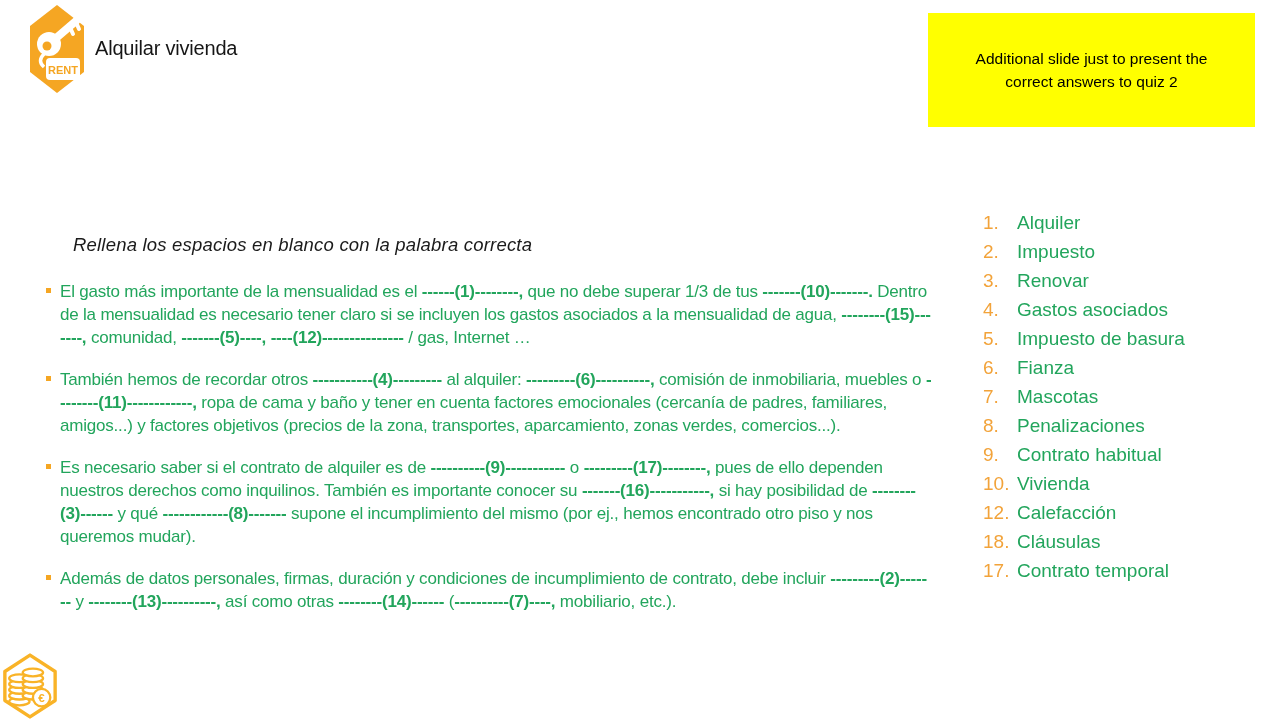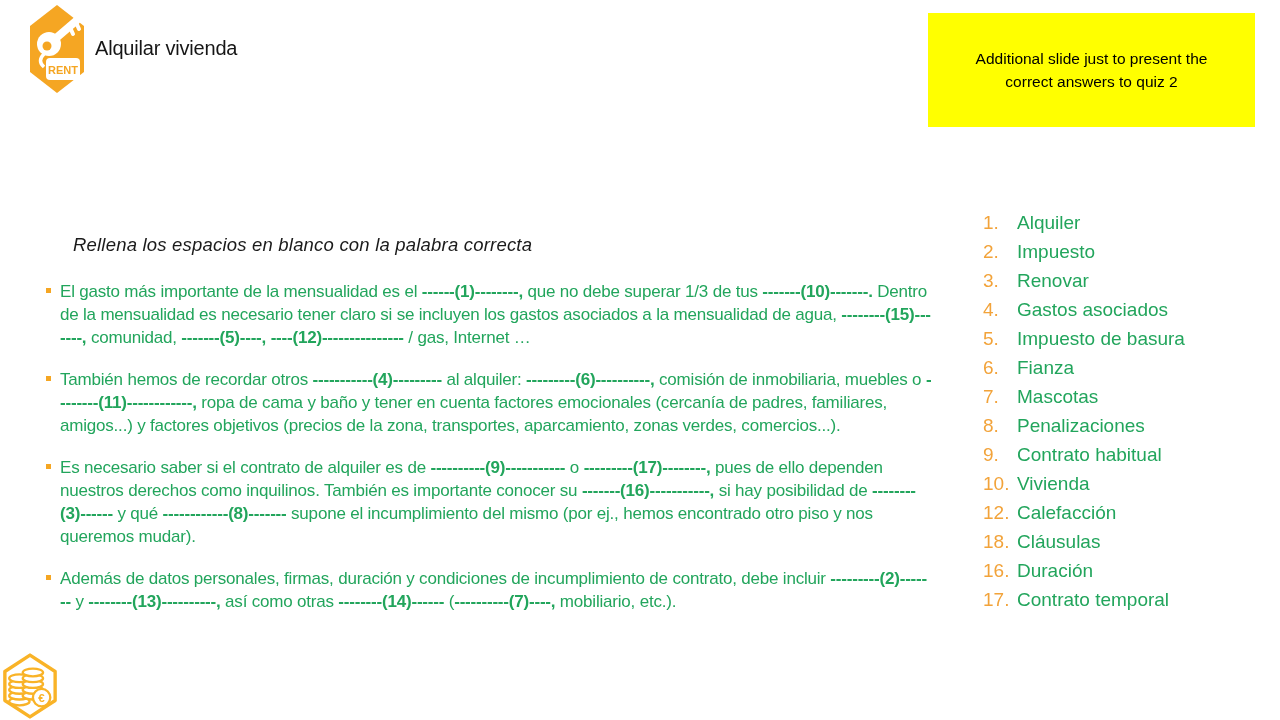--- a/index.html
+++ b/index.html
@@ -95,21 +95,20 @@
       <li><span class="n">3.</span><span class="t">Renovar</span></li>
       <li><span class="n">4.</span><span class="t">Gastos asociados</span></li>
       <li><span class="n">5.</span><span class="t">Impuesto de basura</span></li>
       <li><span class="n">6.</span><span class="t">Fianza</span></li>
       <li><span class="n">7.</span><span class="t">Mascotas</span></li>
       <li><span class="n">8.</span><span class="t">Penalizaciones</span></li>
       <li><span class="n">9.</span><span class="t">Contrato habitual</span></li>
       <li><span class="n">10.</span><span class="t">Vivienda</span></li>
       <li><span class="n">12.</span><span class="t">Calefacción</span></li>
       <li><span class="n">18.</span><span class="t">Cláusulas</span></li>
-      <li><span class="n">16.</span><span class="t">Duración</span></li>
       <li><span class="n">17.</span><span class="t">Contrato temporal</span></li>
     </ol>
 
   <svg class="coins" width="58" height="66" viewBox="0 0 60 68">
     <polygon points="30,2 56,19 56,49 30,66 4,49 4,19" fill="none" stroke="#f9b327" stroke-width="3.5" stroke-linejoin="round"></polygon>
     <g stroke="#f9b327" stroke-width="2.4" fill="#ffffff">
       <ellipse cx="19" cy="50" rx="10.5" ry="4"></ellipse>
       <ellipse cx="19" cy="44" rx="10.5" ry="4"></ellipse>
       <ellipse cx="19" cy="38" rx="10.5" ry="4"></ellipse>
       <ellipse cx="19" cy="32" rx="10.5" ry="4"></ellipse>

